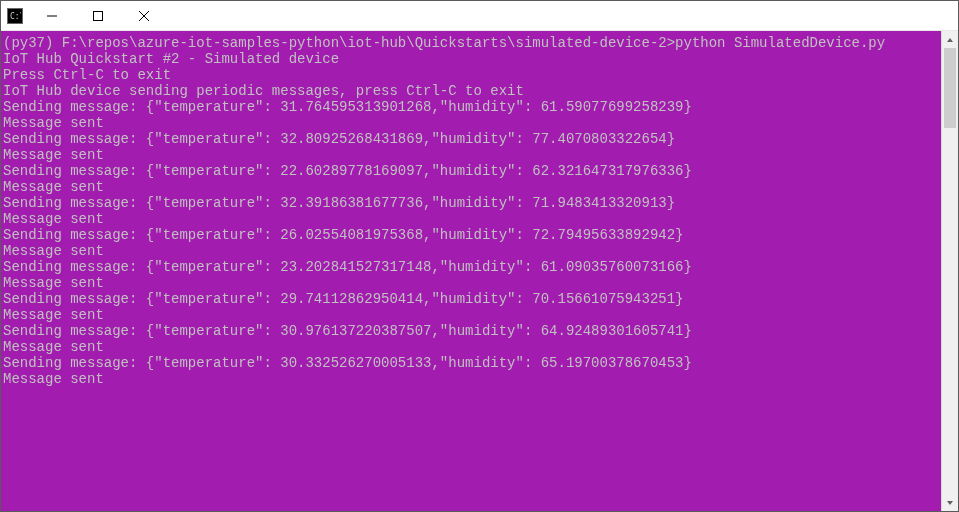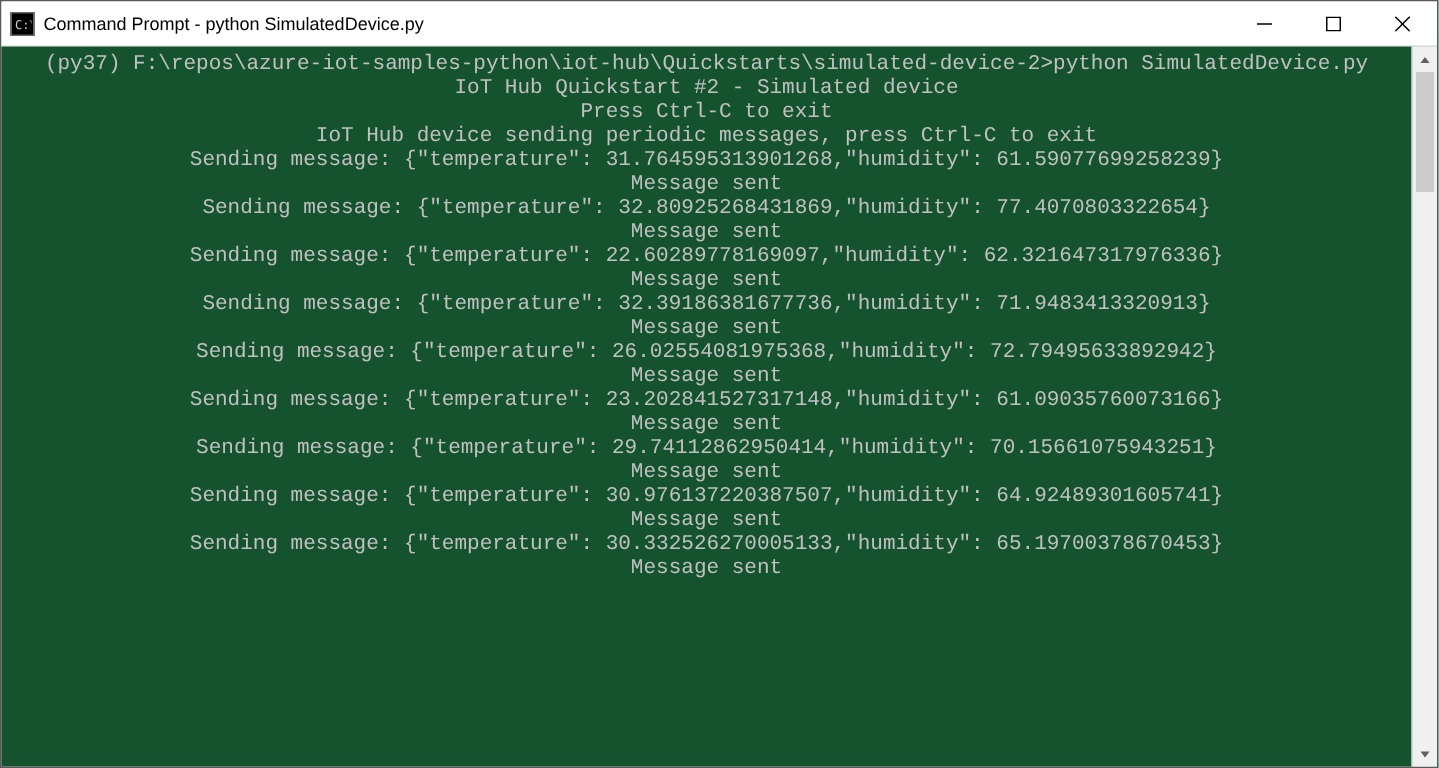--- a/index.html
+++ b/index.html
@@ -62,24 +62,23 @@
       background: transparent;
       border: none;
       cursor: pointer;
     }
     .titlebar-btn svg {
       width: 10px;
       height: 10px;
     }
     .console-area {
       flex: 1;
-      background: #14532d;
+      background: #a21caf;
       position: relative;
       display: flex;
-      text-align: center;
     }
     .console-content {
       flex: 1;
       padding: 4px 2px;
       font-family: Consolas, "Courier New", monospace;
       font-size: 14px;
       line-height: 16px;
       color: #c0c0c0;
       white-space: pre;
       overflow: hidden;
@@ -127,21 +126,20 @@
 </head>
 <body>
 
 <div class="window">
   <div class="titlebar">
     <div class="titlebar-icon">
       <svg viewBox="0 0 12 12">
           <text x="1" y="9" font-size="8" fill="#ccc" font-family="monospace">C:\</text>
         </svg>
     </div>
-    <div class="titlebar-title">Command Prompt - python  SimulatedDevice.py</div>
     <div class="titlebar-controls">
       <button class="titlebar-btn">
         <svg viewBox="0 0 10 10">
             <line x1="0" y1="5" x2="10" y2="5" stroke="#000" stroke-width="1"></line>
           </svg>
       </button>
       <button class="titlebar-btn">
         <svg viewBox="0 0 10 10">
             <rect x="0.5" y="0.5" width="9" height="9" fill="none" stroke="#000" stroke-width="1"></rect>
           </svg>

